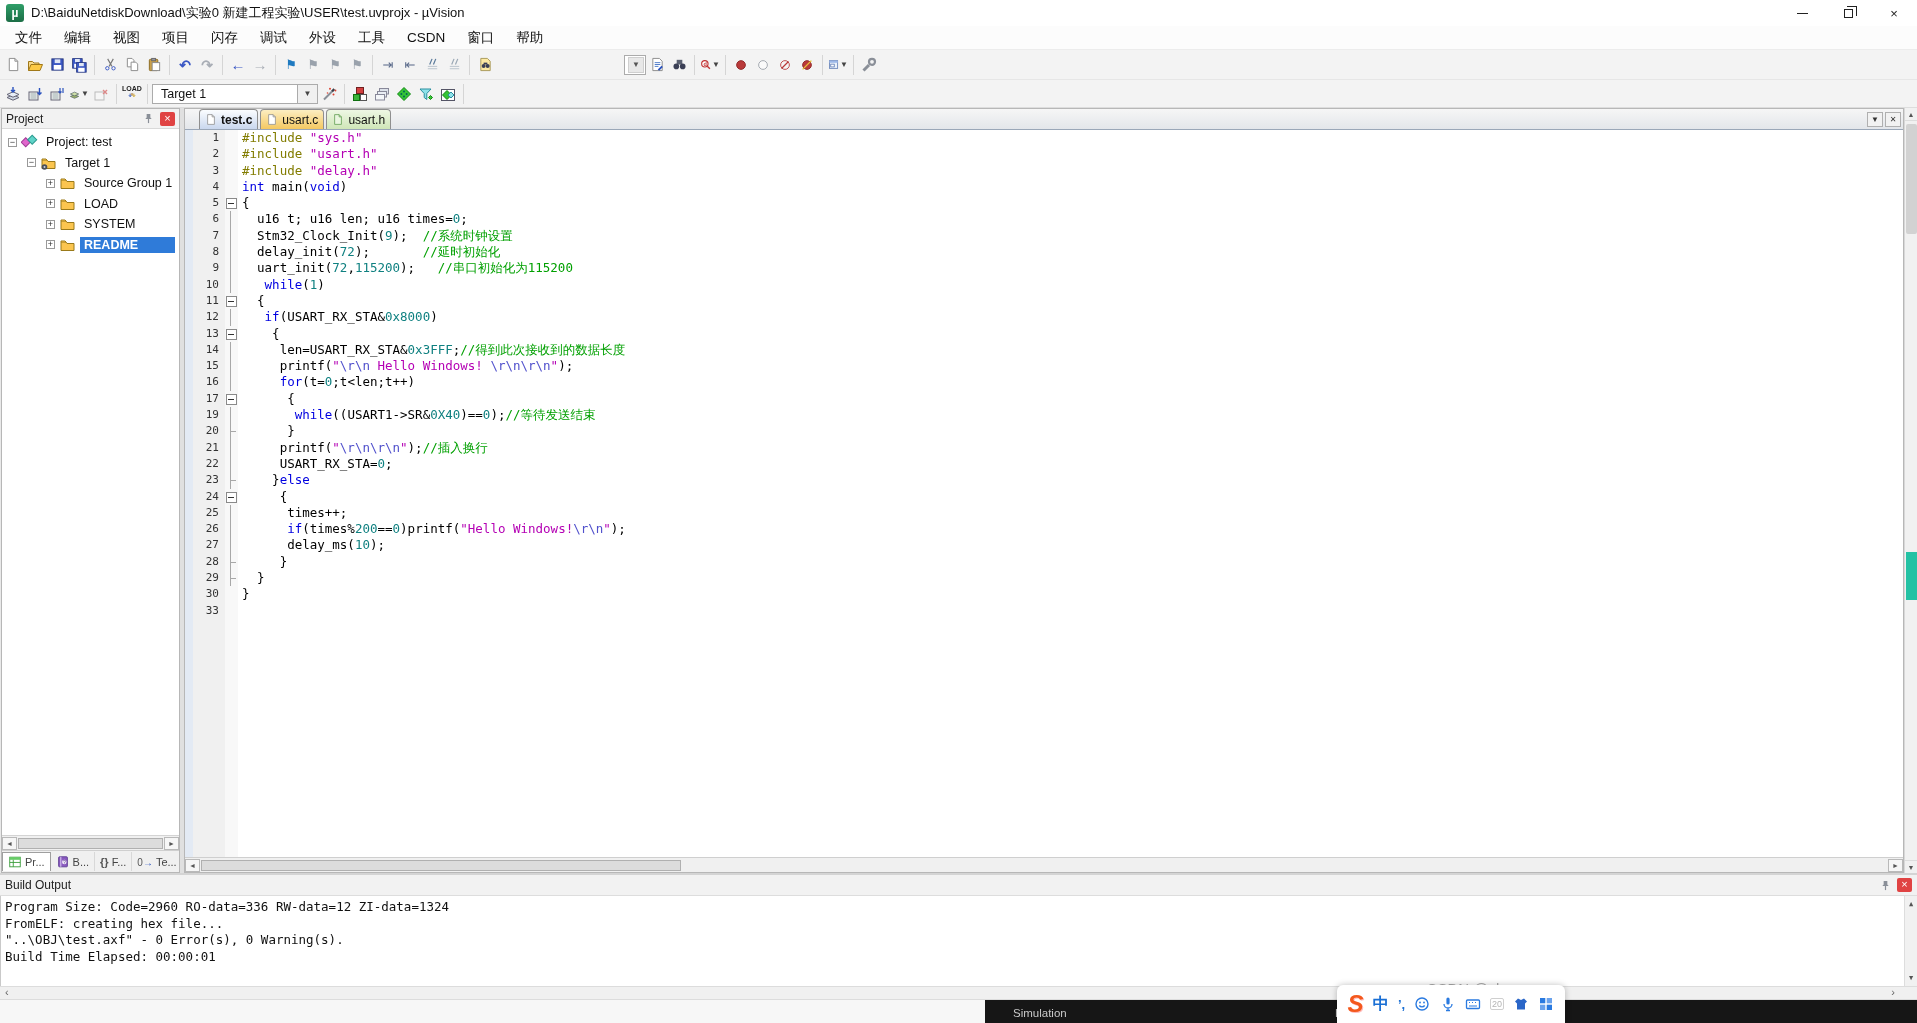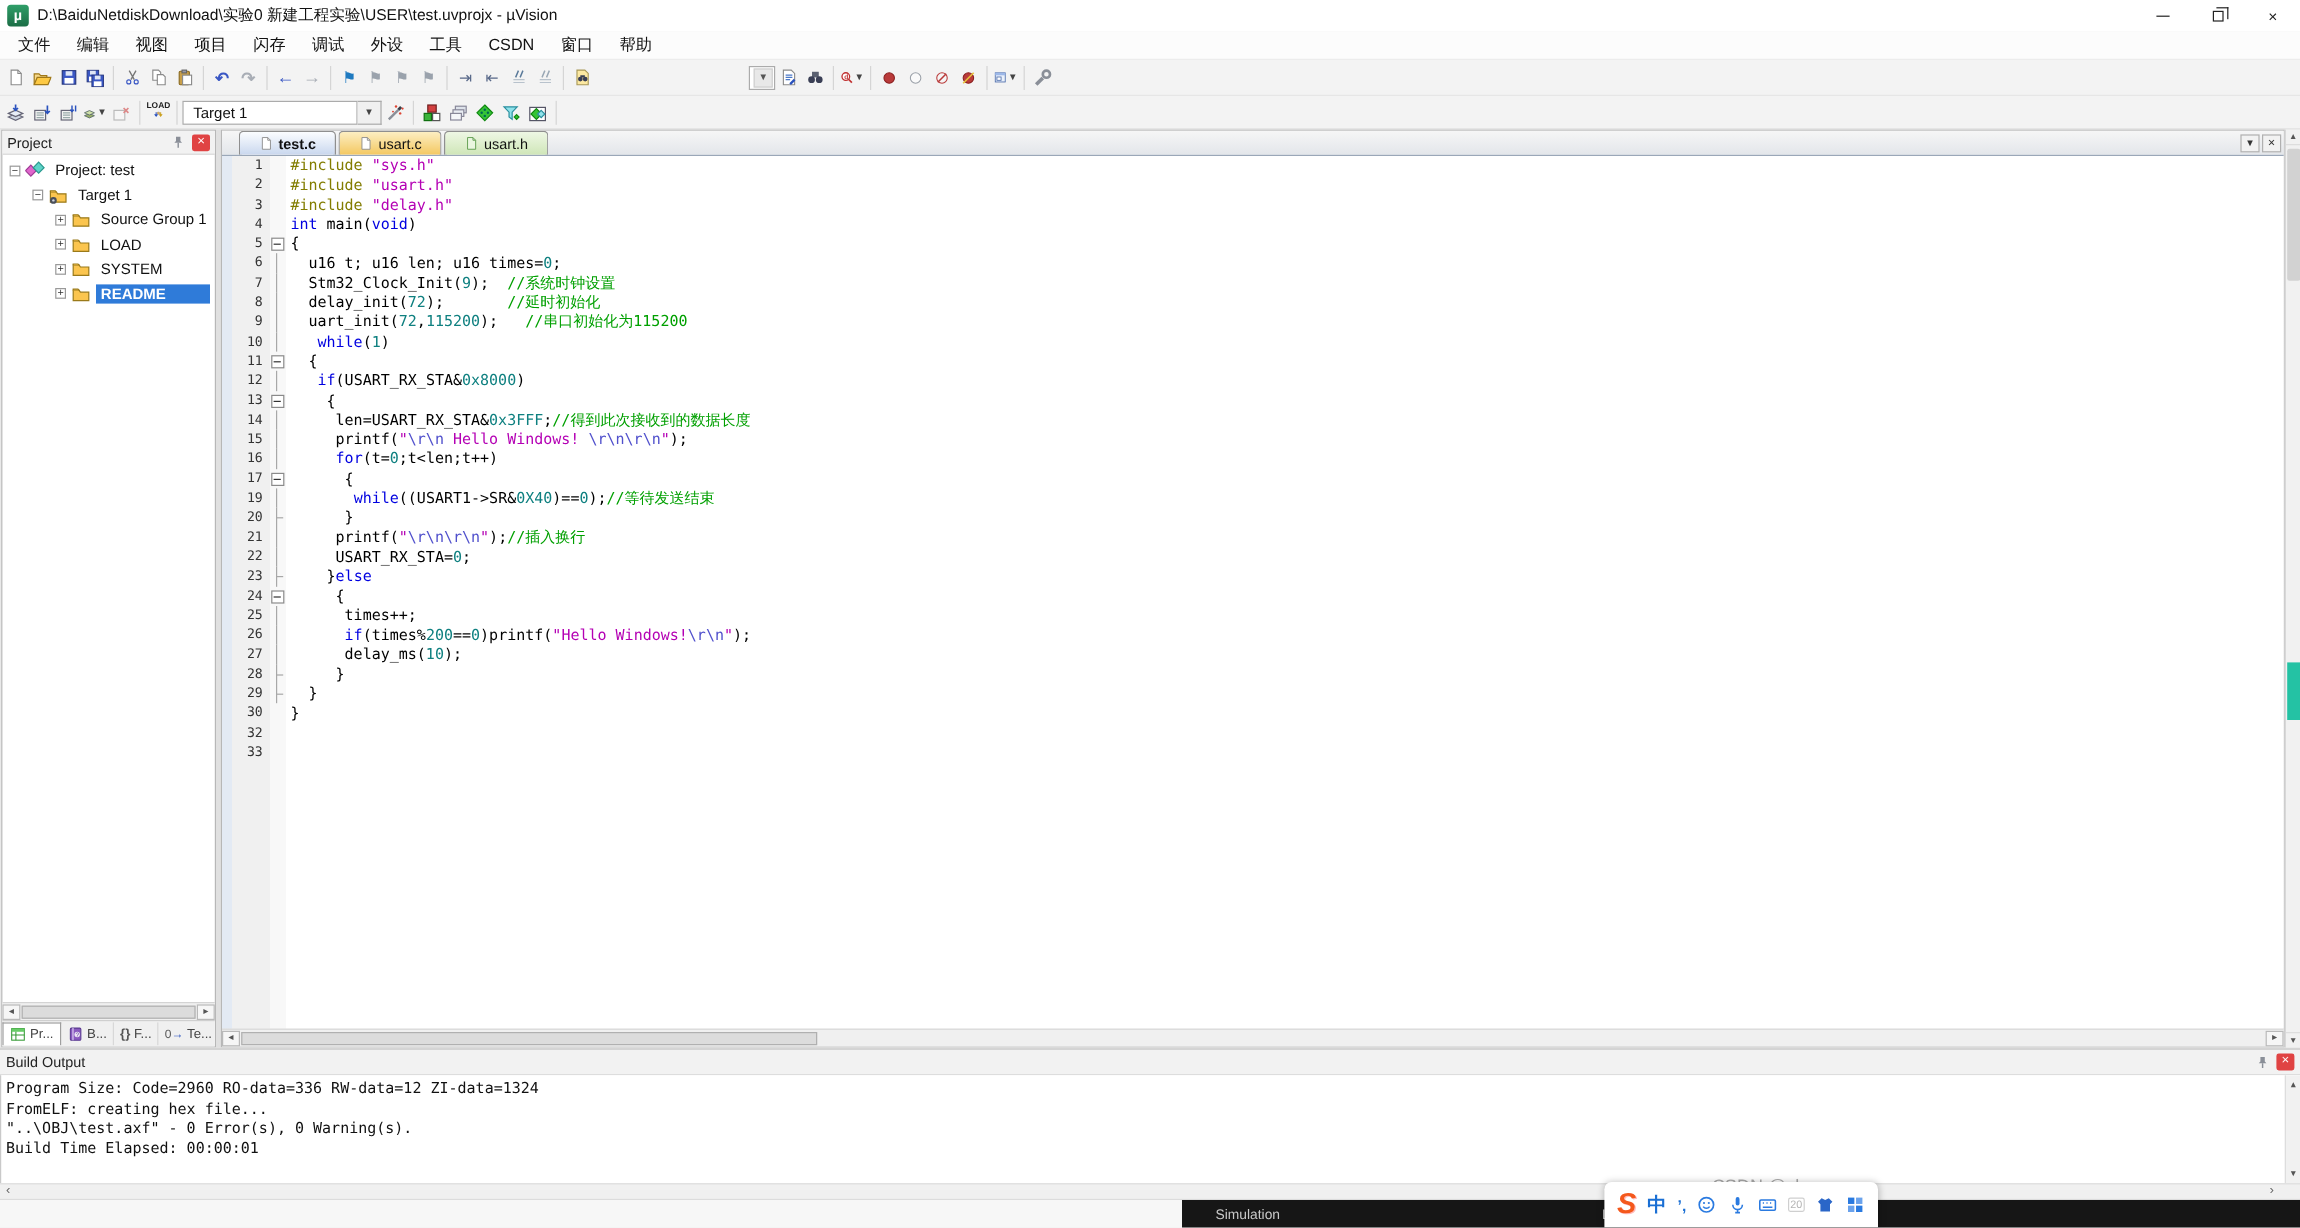--- a/index.html
+++ b/index.html
@@ -57,21 +57,21 @@
   .sthumb { height:11px; background:#dcdcdc; border:1px solid #b0b0b0; margin:0 1px; }
   .ptabs { height:22px; background:#f0f0f0; border-top:1px solid #cfcfcf; display:flex; align-items:center; font-size:11px; color:#444; flex:0 0 auto; }
   .ptab { display:flex; align-items:center; gap:3px; padding:2px 5px; height:19px; border-right:1px solid #d8d8d8; }
   .ptab.active { background:#fff; border:1px solid #9f9f9f; border-bottom:none; }
 
   .splitter { width:4px; background:#e0e0e0; flex:0 0 auto; }
 
   
   .editor { flex:1 1 auto; display:flex; flex-direction:column; min-width:0; background:#fff; border:1px solid #b7b7b7; }
   .tabbar { height:21px; background:linear-gradient(#f6f6f6,#e3e6ea); display:flex; align-items:flex-end; padding-left:14px; flex:0 0 auto; border-bottom:1px solid #9aa7b8; }
-  .etab { height:20px; padding:0 16px; display:flex; align-items:center; gap:4px; font-size:12px; color:#111; border:1px solid #8f8f8f; border-bottom:none; border-radius:4px 4px 0 0; margin-right:2px; }
+  .etab { height:20px; padding:0 5px; display:flex; align-items:center; gap:4px; font-size:12px; color:#111; border:1px solid #8f8f8f; border-bottom:none; border-radius:4px 4px 0 0; margin-right:2px; }
   .etab.blue { background:linear-gradient(#fbfdff,#c9d7ee); font-weight:bold; }
   .etab.orange { background:linear-gradient(#fceec2,#f4c861); }
   .etab.green { background:linear-gradient(#eef7e4,#cfe6b8); }
   .tab-tools { margin-left:auto; display:flex; gap:2px; margin-bottom:2px; margin-right:2px; }
   .tab-tools span { width:16px; height:15px; border:1px solid #b0b0b0; background:#f2f2f2; font-size:8px; color:#333; display:flex; align-items:center; justify-content:center; }
 
   .codewrap { flex:1 1 auto; overflow:hidden; position:relative;
     background:linear-gradient(90deg,#e3eaf4 0 8px,#f0f0f0 8px 40px,#f8f8f8 40px 53px,#ffffff 53px); }
   .cl { display:flex; height:16.3px; align-items:stretch; }
   .ln { width:40px; flex:0 0 auto; text-align:right; padding-right:6px; font:11px/16.3px "DejaVu Sans Mono",monospace; color:#333; }
@@ -723,25 +723,20 @@
             <span class="ln">29</span>
             <span class="fold f-e"></span>
             <pre><span class="tk-t">  }</span></pre>
           </div>
           <div class="cl">
             <span class="ln">30</span>
             <span class="fold"></span>
             <pre><span class="tk-t">}</span></pre>
           </div>
           <div class="cl">
-            <span class="ln">32</span>
-            <span class="fold"></span>
-            <pre></pre>
-          </div>
-          <div class="cl">
             <span class="ln">33</span>
             <span class="fold"></span>
             <pre></pre>
           </div>
         </div>
       <div class="ehscroll">
         <span class="sbtn">◄</span>
         <span class="sthumb" style="width:480px"></span>
         <span style="flex:1"></span>
         <span class="sbtn">►</span>

